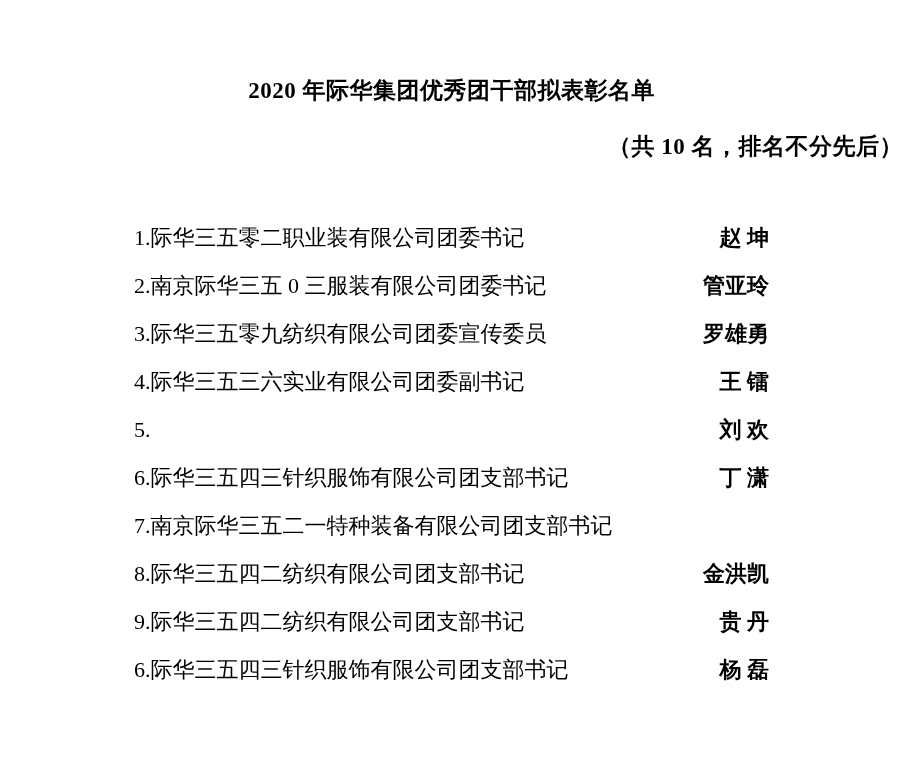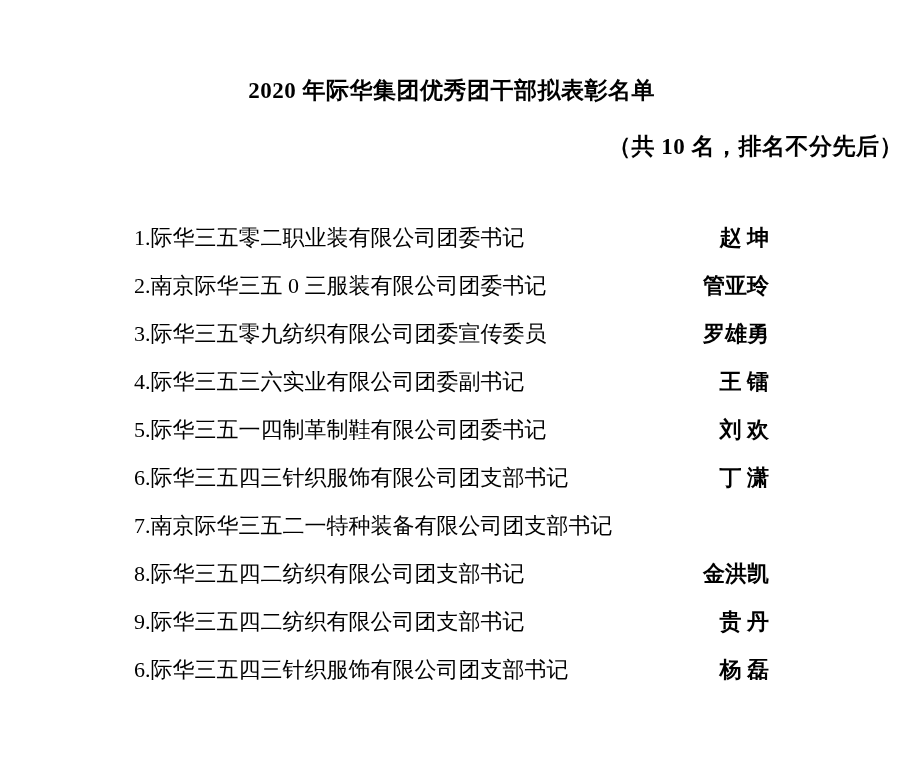--- a/index.html
+++ b/index.html
@@ -103,21 +103,20 @@
       <div class="row-inner">
         <span class="idx">4.</span>
         <span class="org">际华三五三六实业有限公司团委副书记</span>
       </div>
       <div class="name-cell">王  镭</div>
     </div>
 
     <div class="row-wrap">
       <div class="row-inner">
         <span class="idx">5.</span>
-        <span class="org">际华三五一四制革制鞋有限公司团委书记</span>
       </div>
       <div class="name-cell">刘  欢</div>
     </div>
 
     <div class="row-wrap">
       <div class="row-inner">
         <span class="idx">6.</span>
         <span class="org">际华三五四三针织服饰有限公司团支部书记</span>
       </div>
       <div class="name-cell">丁  潇</div>

